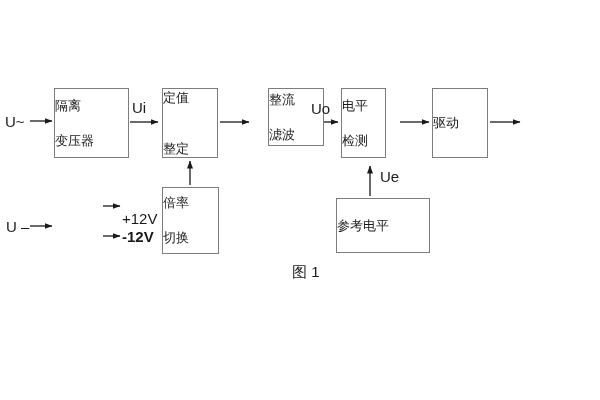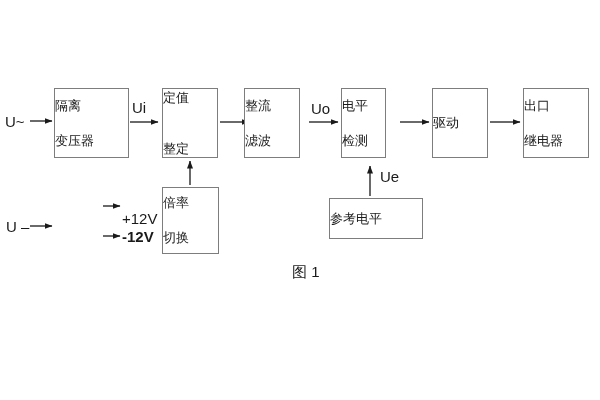--- a/index.html
+++ b/index.html
@@ -35,28 +35,28 @@
   .lbl {
     position: absolute;
     color: #1a1a1a;
     font-size: 15px;
     line-height: 15px;
     white-space: nowrap;
   }
   
   .b-isolation { left: 54px;  top: 88px; width: 75px; height: 70px; }
   .b-setting   { left: 162px; top: 88px; width: 56px; height: 70px; gap: 16px; }
-  .b-rectifier { left: 244px; top: 88px; width: 56px; height: 70px; }
+  .b-rectifier { left: 268px; top: 88px; width: 56px; height: 58px; }
   .b-level     { left: 341px; top: 88px; width: 45px; height: 70px; }
   .b-driver    { left: 432px; top: 88px; width: 56px; height: 70px; }
   .b-relay     { left: 523px; top: 88px; width: 66px; height: 70px; }
   
   .b-power     { left: 55px;  top: 187px; width: 48px; height: 69px; }
   .b-ratio     { left: 162px; top: 187px; width: 57px; height: 67px; }
-  .b-reference { left: 329px; top: 198px; width: 94px; height: 41px; }
+  .b-reference { left: 336px; top: 198px; width: 94px; height: 55px; }
   
   .l-uac   { left: 5px;   top: 114px; }
   .l-udc   { left: 6px;   top: 219px; }
   .l-ui    { left: 132px; top: 100px; }
   .l-uo    { left: 311px; top: 101px; }
   .l-ue    { left: 380px; top: 169px; }
   .l-p12   { left: 122px; top: 211px; }
   .l-m12   { left: 122px; top: 229px; font-weight: bold; }
   .l-cap   { left: 292px; top: 264px; }
 </style>
@@ -98,24 +98,20 @@
     <span class="ln">整流</span>
     <span class="ln">滤波</span>
   </div>
   <div class="box two b-level">
     <span class="ln">电平</span>
     <span class="ln">检测</span>
   </div>
   <div class="box b-driver">
     <span class="ln">驱动</span>
   </div>
-  <div class="box two b-relay">
-    <span class="ln">出口</span>
-    <span class="ln">继电器</span>
-  </div>
 
   <div class="box two b-ratio">
     <span class="ln">倍率</span>
     <span class="ln">切换</span>
   </div>
   <div class="box b-reference">
     <span class="ln">参考电平</span>
   </div>
 
   <span class="lbl l-uac">U~</span>

